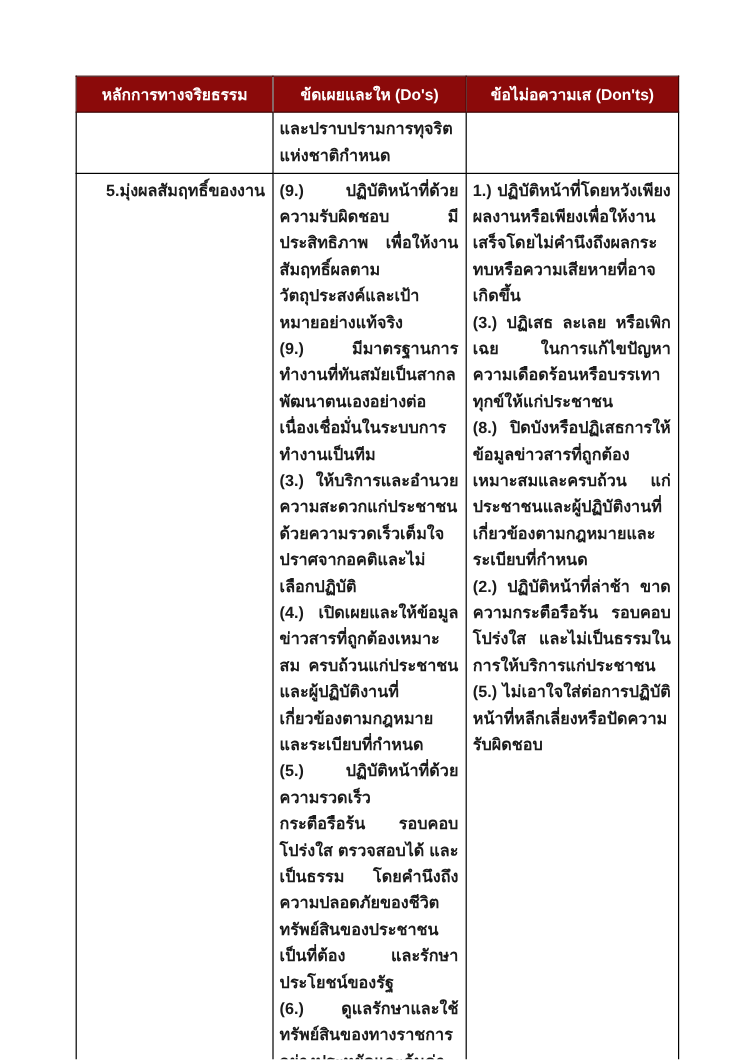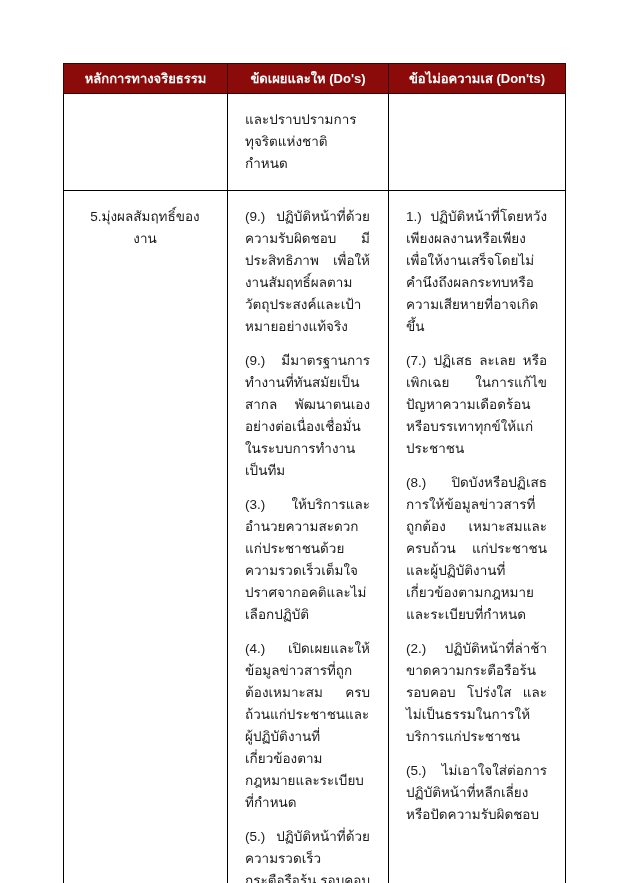--- a/index.html
+++ b/index.html
@@ -38,25 +38,26 @@
   table.ethics-table td {
     border: 1px solid #000000;
     vertical-align: top;
     padding: 3px 6px 3px 5px;
     font-size: 13.5px;
     line-height: 22px;
     color: #1b1b1b;
     overflow: hidden;
   }
   td p {
-    margin: 12px;
+    margin: 0;
     text-align: justify;
+    font-weight: bold;
   }
   td p.no-justify {
-    text-align: center;
+    text-align: right;
   }
   tr.row-cont td {
     height: 38px;
   }
 </style>
 </head>
 <body>
 
 <div class="page">
   <table class="ethics-table">
@@ -88,21 +89,21 @@
           <p>(9.) ปฏิบัติหน้าที่ด้วยความรับผิดชอบ มีประสิทธิภาพ เพื่อให้งานสัมฤทธิ์ผลตามวัตถุประสงค์และเป้าหมายอย่างแท้จริง</p>
           <p>(9.) มีมาตรฐานการทำงานที่ทันสมัยเป็นสากล พัฒนาตนเองอย่างต่อเนื่องเชื่อมั่นในระบบการทำงานเป็นทีม</p>
           <p>(3.) ให้บริการและอำนวยความสะดวกแก่ประชาชนด้วยความรวดเร็วเต็มใจ ปราศจากอคติและไม่เลือกปฏิบัติ</p>
           <p>(4.) เปิดเผยและให้ข้อมูลข่าวสารที่ถูกต้องเหมาะสม ครบถ้วนแก่ประชาชนและผู้ปฏิบัติงานที่เกี่ยวข้องตามกฎหมายและระเบียบที่กำหนด</p>
           <p>(5.) ปฏิบัติหน้าที่ด้วยความรวดเร็ว กระตือรือร้น รอบคอบ โปร่งใส ตรวจสอบได้ และเป็นธรรม โดยคำนึงถึงความปลอดภัยของชีวิตทรัพย์สินของประชาชนเป็นที่ต้อง และรักษาประโยชน์ของรัฐ</p>
           <p>(6.) ดูแลรักษาและใช้ทรัพย์สินของทางราชการอย่างประหยัดและคุ้มค่า</p>
 
         </td>
         <td>
           <p>1.) ปฏิบัติหน้าที่โดยหวังเพียงผลงานหรือเพียงเพื่อให้งานเสร็จโดยไม่คำนึงถึงผลกระทบหรือความเสียหายที่อาจเกิดขึ้น</p>
-          <p>(7.) ปฏิเสธ ละเลย หรือเพิกเฉย ในการแก้ไขปัญหาความเดือดร้อนหรือบรรเทาทุกข์ให้แก่ประชาชน</p>
+          <p>(3.) ปฏิเสธ ละเลย หรือเพิกเฉย ในการแก้ไขปัญหาความเดือดร้อนหรือบรรเทาทุกข์ให้แก่ประชาชน</p>
           <p>(8.) ปิดบังหรือปฏิเสธการให้ข้อมูลข่าวสารที่ถูกต้อง เหมาะสมและครบถ้วน แก่ประชาชนและผู้ปฏิบัติงานที่เกี่ยวข้องตามกฎหมายและระเบียบที่กำหนด</p>
           <p>(2.) ปฏิบัติหน้าที่ล่าช้า ขาดความกระตือรือร้น รอบคอบ โปร่งใส และไม่เป็นธรรมในการให้บริการแก่ประชาชน</p>
           <p>(5.) ไม่เอาใจใส่ต่อการปฏิบัติหน้าที่หลีกเลี่ยงหรือปัดความรับผิดชอบ</p>
         </td>
       </tr>
     </tbody>
   </table>
 </div>
 
 </body></html>

